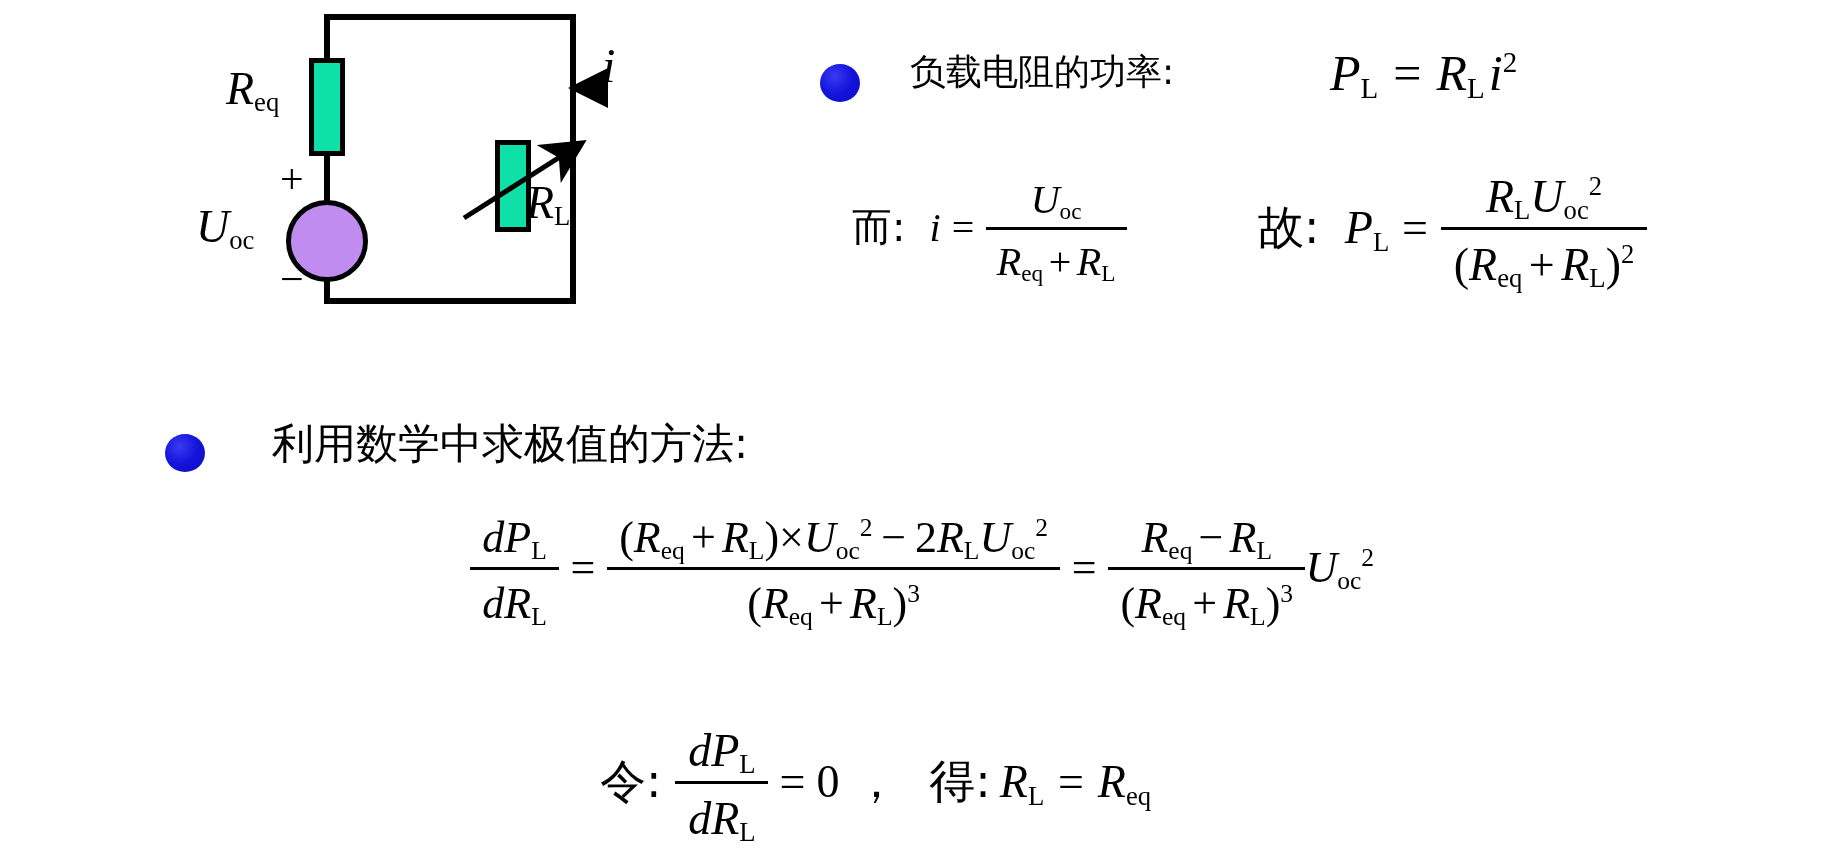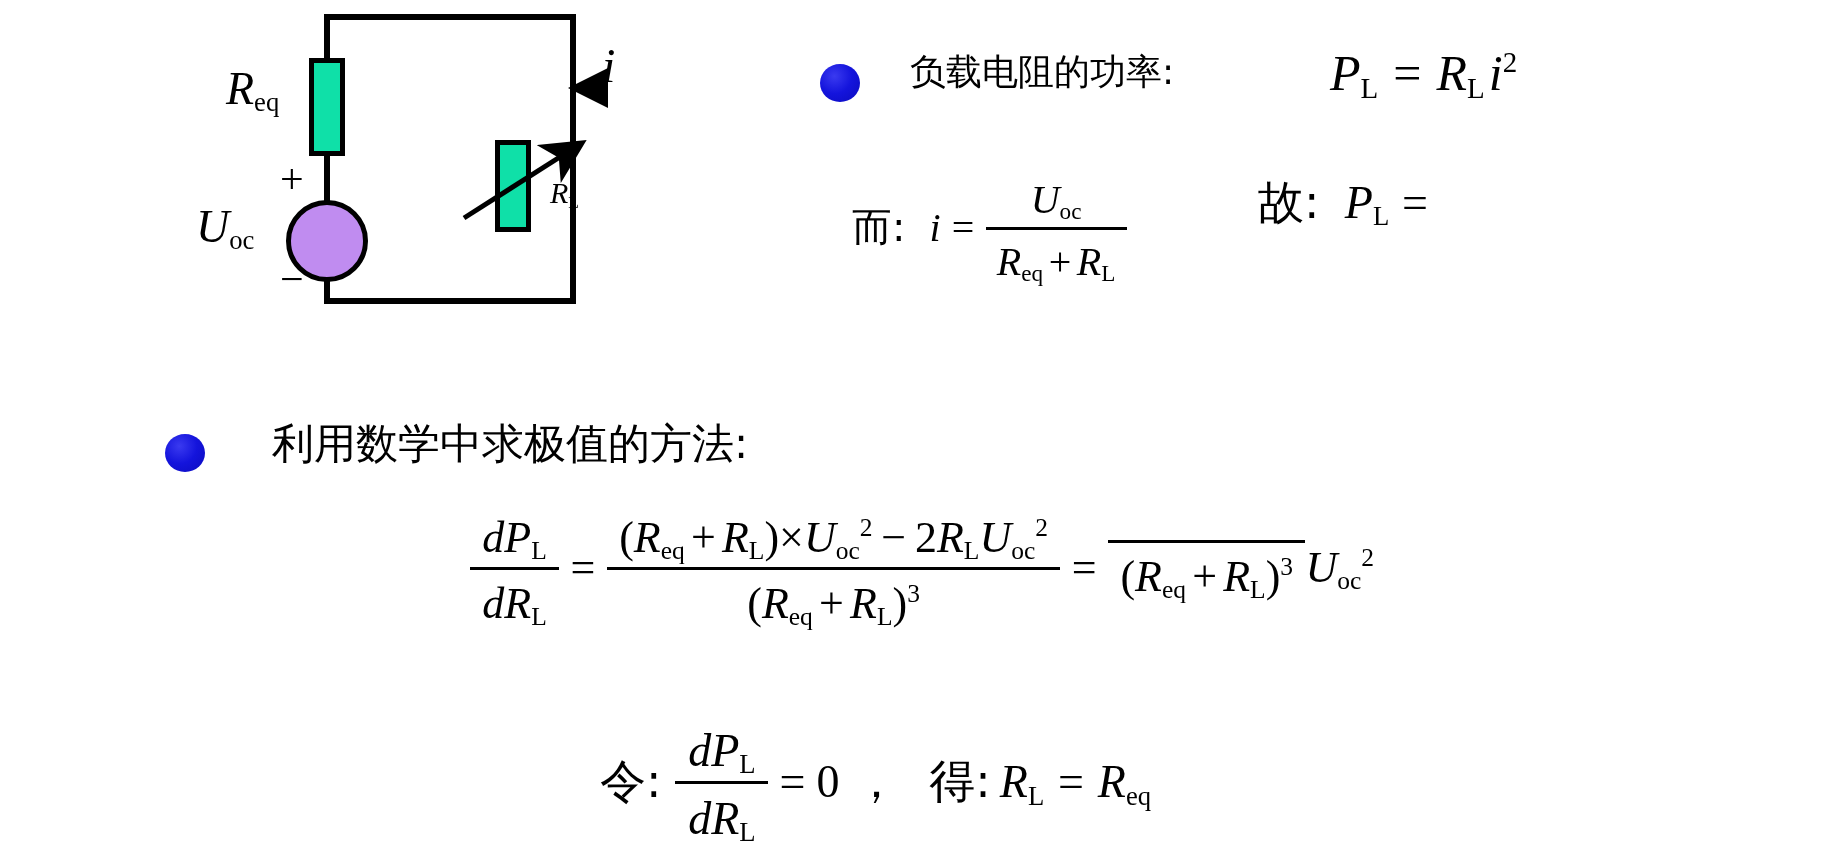--- a/index.html
+++ b/index.html
@@ -89,21 +89,21 @@
     </div>
 
     <div class="tx" style="left:18px;top:158px;font-size:42px;line-height:1;">
       <span class="mo">+</span>
     </div>
 
     <div class="tx" style="left:18px;top:258px;font-size:42px;line-height:1;">
       <span class="mo">−</span>
     </div>
 
-    <div class="tx" style="left:288px;top:176px;font-size:30px;">
+    <div class="tx" style="left:264px;top:176px;font-size:46px;">
       <span class="mi">R</span><span class="sub">L</span>
     </div>
 
     <div class="tx" style="left:340px;top:38px;font-size:48px;">
       <span class="mi">i</span>
     </div>
   </div>
 
   <span class="bullet" style="position:absolute;left:820px;top:64px;"></span>
 
@@ -118,37 +118,41 @@
   <div class="tx" style="left:852px;top:178px;font-size:40px;">
     <span class="cjk" style="text-decoration:none;">而</span><span class="cjk">:</span>
     <span class="mi" style="padding-left:.35em;">i</span><span class="mo op" style="padding:0 .28em;">=</span><span class="frac">
         <span class="num"><span class="mi">U</span><span class="sub">oc</span></span>
         <span class="den"><span class="mi">R</span><span class="sub">eq</span><span class="mo op">+</span><span class="mi">R</span><span class="sub">L</span></span>
       </span>
   </div>
 
   <div class="tx" style="left:1258px;top:172px;font-size:46px;">
     <span class="cjk">故</span><span class="cjk">:</span>
-    <span class="mi" style="padding-left:.30em;">P</span><span class="sub">L</span><span class="mo op" style="padding:0 .28em;">=</span>
+    <span class="mi" style="padding-left:.30em;">P</span><span class="sub">L</span><span class="mo op" style="padding:0 .28em;">=</span><span class="frac">
+        <span class="num"><span class="mi">R</span><span class="sub">L</span><span class="mi">U</span><span class="sub">oc</span><span class="sup">2</span></span>
+        <span class="den"><span class="mo">(</span><span class="mi">R</span><span class="sub">eq</span><span class="mo op">+</span><span class="mi">R</span><span class="sub">L</span><span class="mo">)</span><span class="sup">2</span></span>
+      </span>
   </div>
 
   <span class="bullet" style="position:absolute;left:165px;top:434px;"></span>
 
   <div class="tx" style="left:272px;top:416px;font-size:42px;">
     <span class="cjk">利用数学中求极值的方法</span><span class="cjk">:</span>
   </div>
 
   <div class="tx" style="left:470px;top:514px;font-size:44px;">
     <span class="frac">
       <span class="num"><span class="mi">d</span><span class="mi">P</span><span class="sub">L</span></span>
       <span class="den"><span class="mi">d</span><span class="mi">R</span><span class="sub">L</span></span>
     </span><span class="mo op" style="padding:0 .26em;">=</span><span class="frac">
       <span class="num"><span class="mo">(</span><span class="mi">R</span><span class="sub">eq</span><span class="mo op">+</span><span class="mi">R</span><span class="sub">L</span><span class="mo">)</span><span class="mo">×</span><span class="mi">U</span><span class="sub">oc</span><span class="sup">2</span><span class="mo op" style="padding:0 .2em;">−</span><span class="mn">2</span><span class="mi">R</span><span class="sub">L</span><span class="mi">U</span><span class="sub">oc</span><span class="sup">2</span></span>
       <span class="den"><span class="mo">(</span><span class="mi">R</span><span class="sub">eq</span><span class="mo op">+</span><span class="mi">R</span><span class="sub">L</span><span class="mo">)</span><span class="sup">3</span></span>
     </span><span class="mo op" style="padding:0 .26em;">=</span><span class="frac">
+      <span class="num"><span class="mi">R</span><span class="sub">eq</span><span class="mo op">−</span><span class="mi">R</span><span class="sub">L</span></span>
       <span class="den"><span class="mo">(</span><span class="mi">R</span><span class="sub">eq</span><span class="mo op">+</span><span class="mi">R</span><span class="sub">L</span><span class="mo">)</span><span class="sup">3</span></span>
     </span><span class="mi">U</span><span class="sub">oc</span><span class="sup">2</span>
   </div>
 
   <div class="tx" style="left:600px;top:726px;font-size:46px;">
     <span class="cjk">令</span><span class="cjk">:</span><span class="frac" style="margin-left:.30em;">
       <span class="num"><span class="mi">d</span><span class="mi">P</span><span class="sub">L</span></span>
       <span class="den"><span class="mi">d</span><span class="mi">R</span><span class="sub">L</span></span>
     </span><span class="mo op" style="padding:0 .24em;">=</span><span class="mn">0</span><span class="cjk" style="padding:0 .30em;">，</span><span class="cjk" style="padding-left:.35em;">得</span><span class="cjk">:</span><span class="mi" style="padding-left:.20em;">R</span><span class="sub">L</span><span class="mo op" style="padding:0 .30em;">=</span><span class="mi">R</span><span class="sub">eq</span>
   </div>

